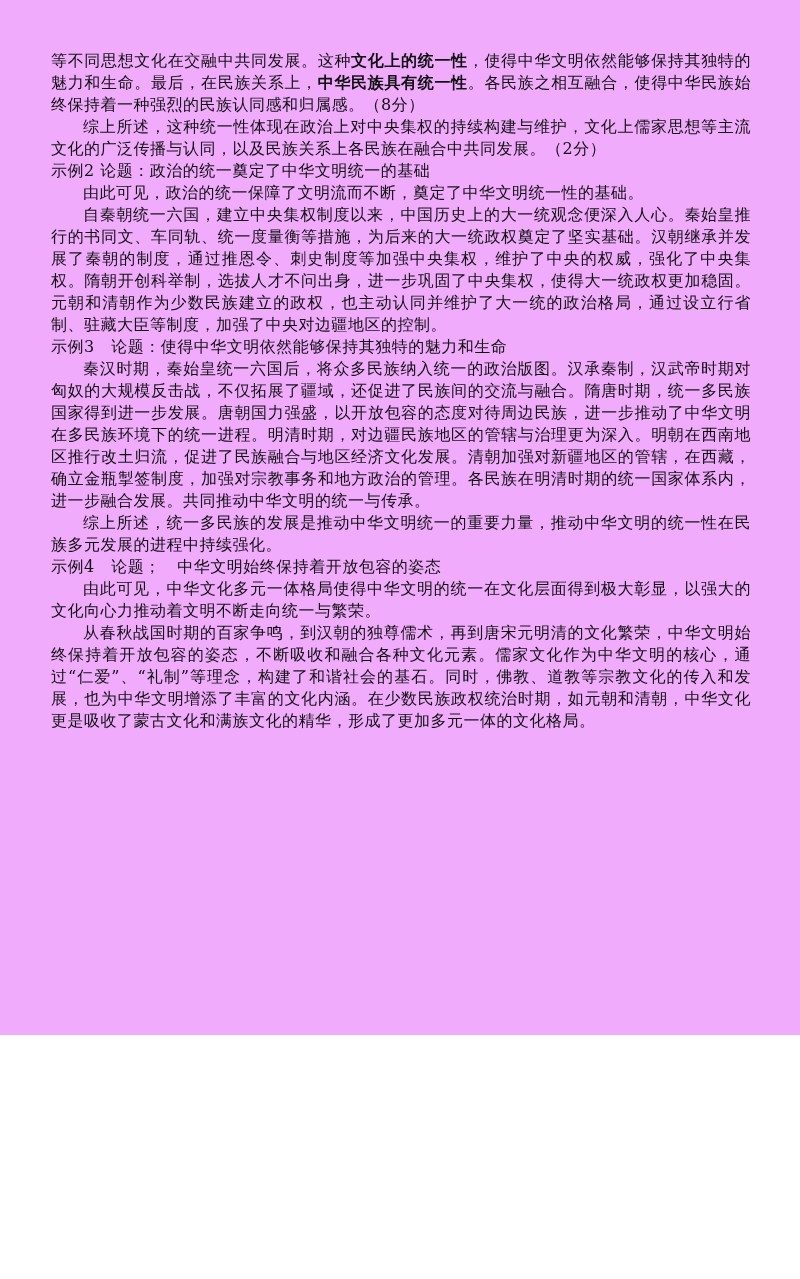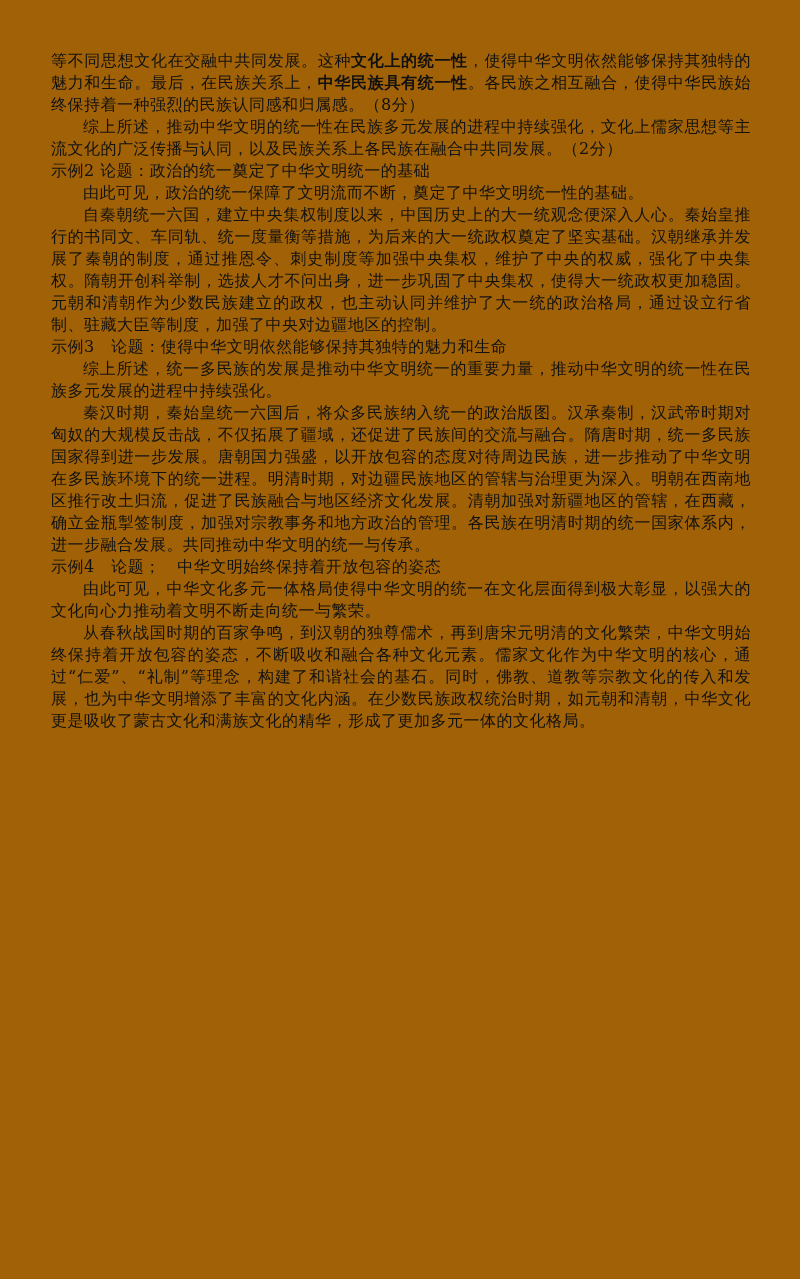--- a/index.html
+++ b/index.html
@@ -3,23 +3,23 @@
 <meta charset="utf-8">
 <style>
   html, body {
     margin: 0;
     padding: 0;
     background: #ffffff;
   }
   .page {
     position: relative;
     width: 800px;
-    height: 1279px;
+    height: 1035px;
     margin: 0 auto;
-    background: #a16207;
+    background: #f0abfc;
     overflow: hidden;
     font-family: "DejaVu Serif", "Liberation Serif", serif;
     color: #111111;
   }
   .content {
     position: absolute;
     top: 50px;
     left: 51px;
     width: 700px;
     font-size: 16px;
@@ -40,24 +40,24 @@
   .bold {
     font-weight: 700;
   }
 </style>
 </head>
 <body>
 
 <div class="page">
   <div class="content">
       <p class="para"><span>等不同思想文化在交融中共同发展。这种</span><span class="bold">文化上的统一性</span><span>，使得中华文明依然能够保持其独特的魅力和生命。最后，在民族关系上，</span><span class="bold">中华民族具有统一性</span><span>。各民族之相互融合，使得中华民族始终保持着一种强烈的民族认同感和归属感。（8分）</span></p>
-      <p class="para indent"><span>综上所述，推动中华文明的统一性在民族多元发展的进程中持续强化，文化上儒家思想等主流文化的广泛传播与认同，以及民族关系上各民族在融合中共同发展。（2分）</span></p>
+      <p class="para indent"><span>综上所述，这种统一性体现在政治上对中央集权的持续构建与维护，文化上儒家思想等主流文化的广泛传播与认同，以及民族关系上各民族在融合中共同发展。（2分）</span></p>
       <p class="para gap"><span>示例2 论题：政治的统一奠定了中华文明统一的基础</span></p>
       <p class="para indent"><span>由此可见，政治的统一保障了文明流而不断，奠定了中华文明统一性的基础。</span></p>
       <p class="para indent"><span>自秦朝统一六国，建立中央集权制度以来，中国历史上的大一统观念便深入人心。秦始皇推行的书同文、车同轨、统一度量衡等措施，为后来的大一统政权奠定了坚实基础。汉朝继承并发展了秦朝的制度，通过推恩令、刺史制度等加强中央集权，维护了中央的权威，强化了中央集权。隋朝开创科举制，选拔人才不问出身，进一步巩固了中央集权，使得大一统政权更加稳固。元朝和清朝作为少数民族建立的政权，也主动认同并维护了大一统的政治格局，通过设立行省制、驻藏大臣等制度，加强了中央对边疆地区的控制。</span></p>
       <p class="para gap"><span>示例3　论题：使得中华文明依然能够保持其独特的魅力和生命</span></p>
+      <p class="para indent"><span>秦汉时期，秦始皇统一六国后，将众多民族纳入统一的政治版图。汉承秦制，汉武帝时期对匈奴的大规模反击战，不仅拓展了疆域，还促进了民族间的交流与融合。隋唐时期，统一多民族国家得到进一步发展。唐朝国力强盛，以开放包容的态度对待周边民族，进一步推动了中华文明在多民族环境下的统一进程。明清时期，对边疆民族地区的管辖与治理更为深入。明朝在西南地区推行改土归流，促进了民族融合与地区经济文化发展。清朝加强对新疆地区的管辖，在西藏，确立金瓶掣签制度，加强对宗教事务和地方政治的管理。各民族在明清时期的统一国家体系内，进一步融合发展。共同推动中华文明的统一与传承。</span></p>
       <p class="para indent"><span>综上所述，统一多民族的发展是推动中华文明统一的重要力量，推动中华文明的统一性在民族多元发展的进程中持续强化。</span></p>
-      <p class="para indent"><span>秦汉时期，秦始皇统一六国后，将众多民族纳入统一的政治版图。汉承秦制，汉武帝时期对匈奴的大规模反击战，不仅拓展了疆域，还促进了民族间的交流与融合。隋唐时期，统一多民族国家得到进一步发展。唐朝国力强盛，以开放包容的态度对待周边民族，进一步推动了中华文明在多民族环境下的统一进程。明清时期，对边疆民族地区的管辖与治理更为深入。明朝在西南地区推行改土归流，促进了民族融合与地区经济文化发展。清朝加强对新疆地区的管辖，在西藏，确立金瓶掣签制度，加强对宗教事务和地方政治的管理。各民族在明清时期的统一国家体系内，进一步融合发展。共同推动中华文明的统一与传承。</span></p>
       <p class="para gap"><span>示例4　论题；　中华文明始终保持着开放包容的姿态</span></p>
       <p class="para indent"><span>由此可见，中华文化多元一体格局使得中华文明的统一在文化层面得到极大彰显，以强大的文化向心力推动着文明不断走向统一与繁荣。</span></p>
       <p class="para indent"><span>从春秋战国时期的百家争鸣，到汉朝的独尊儒术，再到唐宋元明清的文化繁荣，中华文明始终保持着开放包容的姿态，不断吸收和融合各种文化元素。儒家文化作为中华文明的核心，通过“仁爱”、“礼制”等理念，构建了和谐社会的基石。同时，佛教、道教等宗教文化的传入和发展，也为中华文明增添了丰富的文化内涵。在少数民族政权统治时期，如元朝和清朝，中华文化更是吸收了蒙古文化和满族文化的精华，形成了更加多元一体的文化格局。</span></p>
     </div>
 </div>
 
 </body></html>

